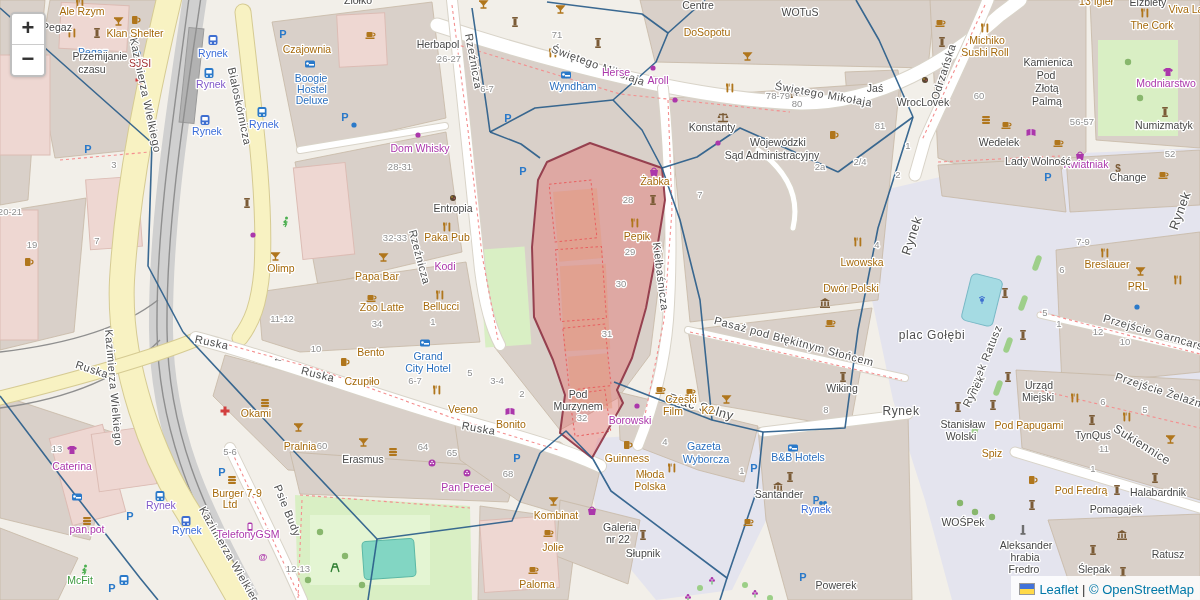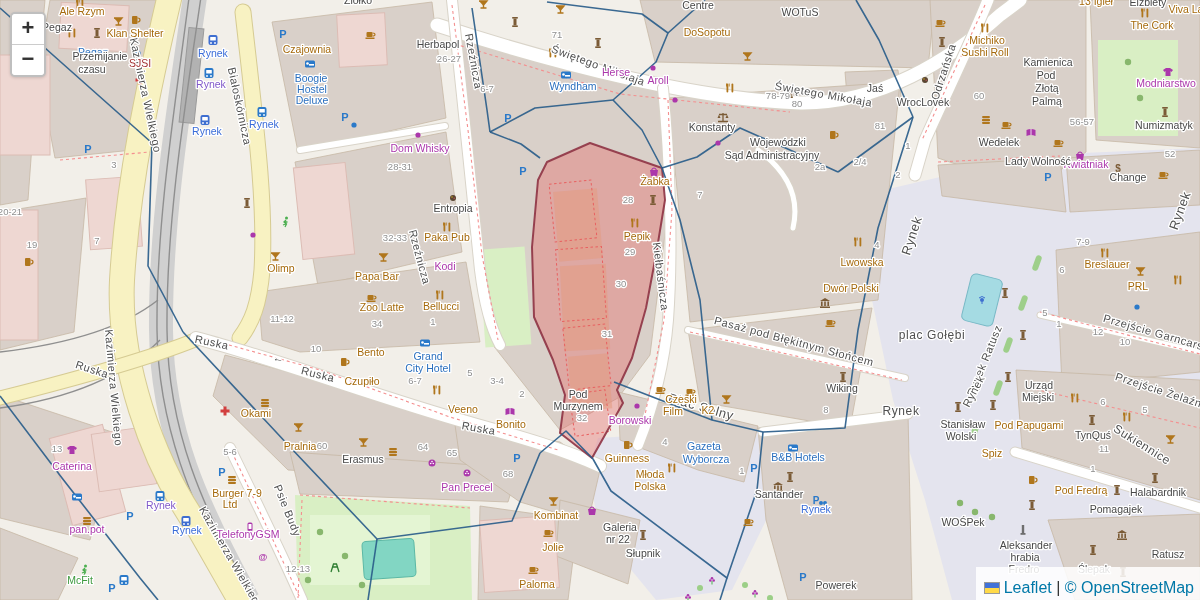--- a/index.html
+++ b/index.html
@@ -2,21 +2,21 @@
 <html><head>
 <meta charset="utf-8">
 <style>
   html,body{margin:0;padding:0;background:#fff;}
   #app{position:relative;width:1200px;height:600px;overflow:hidden;font-family:"Liberation Sans",sans-serif;background:#f2efe9;}
   #m{position:absolute;left:0;top:0;}
   .zoom-ctl{position:absolute;left:10px;top:12px;width:32px;border:2px solid rgba(0,0,0,0.25);border-radius:5px;background:#fff;z-index:20;box-shadow:0 1px 3px rgba(0,0,0,.15);}
   .zoom-btn{width:32px;height:30px;line-height:28px;text-align:center;font-size:22px;font-weight:bold;color:#333;cursor:pointer;background:#fff;user-select:none;}
   .zoom-btn:first-child{border-bottom:1px solid #ccc;border-radius:4px 4px 0 0;}
   .zoom-btn:last-child{border-radius:0 0 4px 4px;}
-  .attribution{position:absolute;right:0;bottom:0;background:rgba(255,255,255,0.85);padding:12px 6px 3px 8px;font-size:16px;color:#333;z-index:20;white-space:nowrap;}
+  .attribution{position:absolute;right:0;bottom:0;background:rgba(255,255,255,0.85);padding:6px 6px 3px 8px;font-size:13px;color:#333;z-index:20;white-space:nowrap;}
   .attribution a{text-decoration:none;color:#0078A8;}
   .ua-flag{display:inline-block;width:14px;height:10px;vertical-align:-1px;margin-right:4px;background:linear-gradient(to bottom,#4272d8 0 50%,#ffd948 50% 100%);border:0.5px solid #999;}
 </style>
 </head>
 <body>
 
 <div id="app">
   <svg id="m" width="1200" height="600" viewBox="0 0 1200 600">
       <rect width="1200" height="600" fill="#f2efe9"></rect>
       <polygon points="858,196 1035,155 1200,148 1200,600 952,600 925,500 893,400 872,300" fill="#e4e4ee"></polygon>

